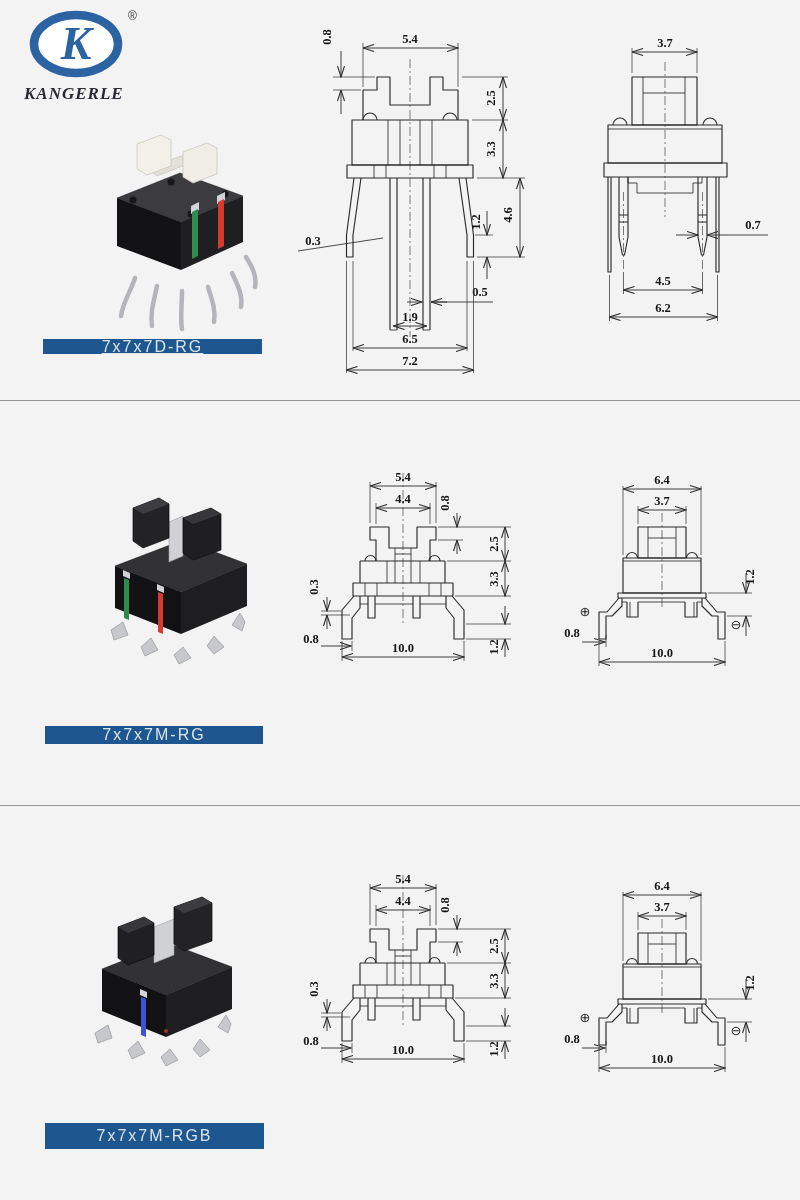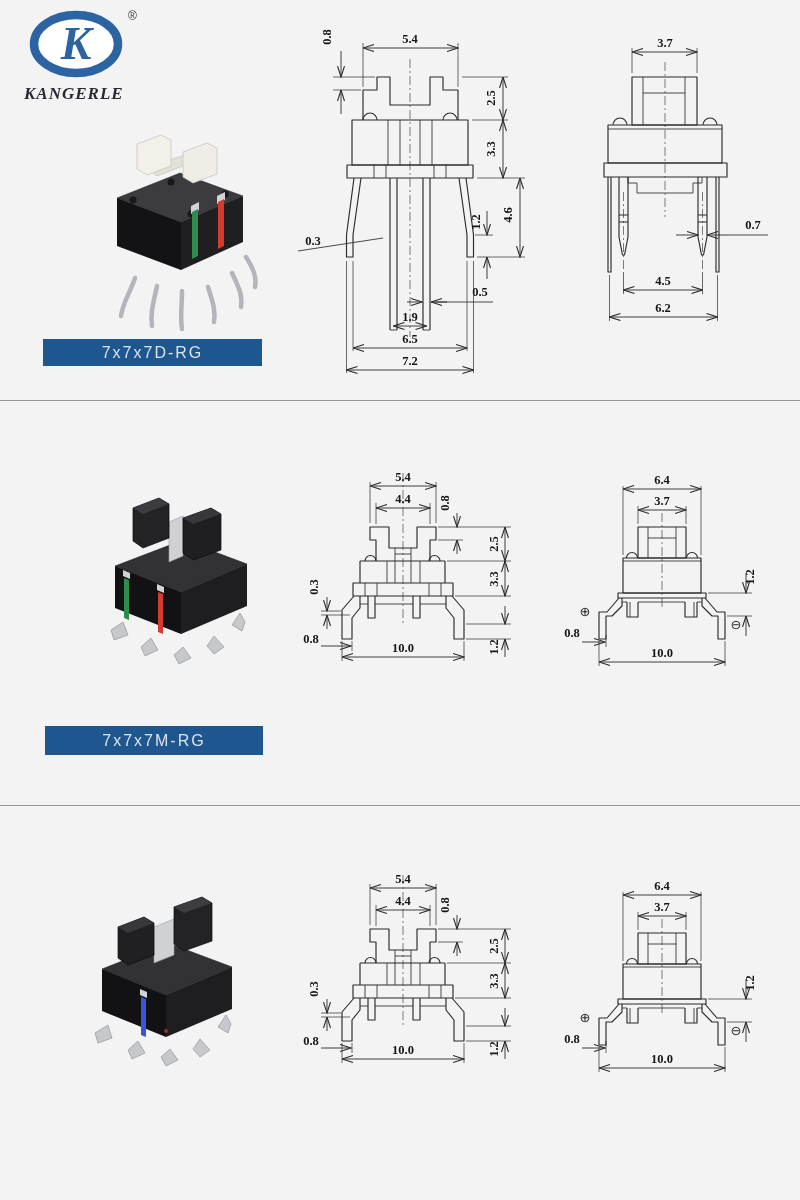--- a/index.html
+++ b/index.html
@@ -66,21 +66,21 @@
         <polygon points="88,22 112,13 122,18 122,44 98,53 88,47" fill="#efede6" stroke="#c9c6bb" stroke-width="0.8"></polygon>
       </g>
       <g>
         <polygon points="96,76 104,72 104,80 96,84" fill="#d2d3d7"></polygon>
         <polygon points="97,82 103,79 103,126 97,129" fill="#2e8c4c"></polygon>
         <polygon points="122,66 130,62 130,70 122,74" fill="#d2d3d7"></polygon>
         <polygon points="123,72 129,69 129,116 123,119" fill="#d53a2e"></polygon>
       </g>
     </svg>
 
-    <div class="model-label" style="left:43px;top:339px;width:219px;height:27px;">
+    <div class="model-label" style="left:43px;top:339px;width:219px;height:15px;text-decoration:underline;">
       <span>7x7x7D-RG</span>
     </div>
 
     <svg style="left:295px;top:15px" width="250" height="365" viewBox="0 0 250 365">
       <g>
           <line class="cl" x1="115" y1="44" x2="115" y2="322"></line>
         </g>
       <g>
         <path class="tl" d="M68,105 L68,75 L82,75 L82,62 L95,62 L95,90 L135,90 L135,62 L148,62 L148,75 L163,75 L163,105"></path>
         <rect class="tl" x="57" y="105" width="116" height="45"></rect>
@@ -199,21 +199,21 @@
         <polygon points="88,26 116,16 126,22 98,32" fill="#37373c"></polygon>
       </g>
       <g>
         <polygon points="28,78 35,81 35,87 28,84" fill="#d2d3d7"></polygon>
         <polygon points="29,86 34,88 34,128 29,126" fill="#2e8c4c"></polygon>
         <polygon points="62,92 69,95 69,101 62,98" fill="#d2d3d7"></polygon>
         <polygon points="63,100 68,102 68,142 63,140" fill="#d53a2e"></polygon>
       </g>
     </svg>
 
-    <div class="model-label" style="left:45px;top:326px;width:218px;height:29px;">
+    <div class="model-label" style="left:45px;top:326px;width:218px;height:18px;">
       <span>7x7x7M-RG</span>
     </div>
 
     <svg style="left:297px;top:63px" width="248" height="220" viewBox="0 0 248 220">
       <g>
           <line class="cl" x1="106" y1="10" x2="106" y2="160"></line>
         </g>
       <g>
         <path class="tl" d="M79,98 V77 H73 V64 H92 V85 H120 V64 H139 V77 H133 V98"></path>
         <path class="tl2" d="M98,85 V120 M114,85 V120 M98,91 H114"></path>
@@ -334,20 +334,23 @@
         <polygon points="40,34 66,24 76,30 76,62 50,72 40,65" fill="#202023" stroke="#0b0b0c" stroke-width="0.7"></polygon>
         <polygon points="40,34 66,24 76,30 50,40" fill="#37373c"></polygon>
       </g>
       <g>
         <polygon points="62,96 69,99 69,105 62,102" fill="#d2d3d7"></polygon>
         <polygon points="63,104 68,106 68,144 63,142" fill="#3a54d6"></polygon>
         <circle cx="88" cy="138" r="2" fill="#a03030"></circle>
       </g>
     </svg>
 
+    <div class="model-label" style="left:45px;top:318px;width:219px;height:26px;">
+      <span>7x7x7M-RGB</span>
+    </div>
 
     <svg style="left:297px;top:60px" width="248" height="220" viewBox="0 0 248 220">
       <g>
           <line class="cl" x1="106" y1="10" x2="106" y2="160"></line>
         </g>
       <g>
         <path class="tl" d="M79,98 V77 H73 V64 H92 V85 H120 V64 H139 V77 H133 V98"></path>
         <path class="tl2" d="M98,85 V120 M114,85 V120 M98,91 H114"></path>
         <path class="tl" d="M63,98 H148 M63,98 V120 M148,98 V120"></path>
         <path class="tl" d="M68,98 a5.5,5.5 0 0 1 11,0 M132,98 a5.5,5.5 0 0 1 11,0"></path>

